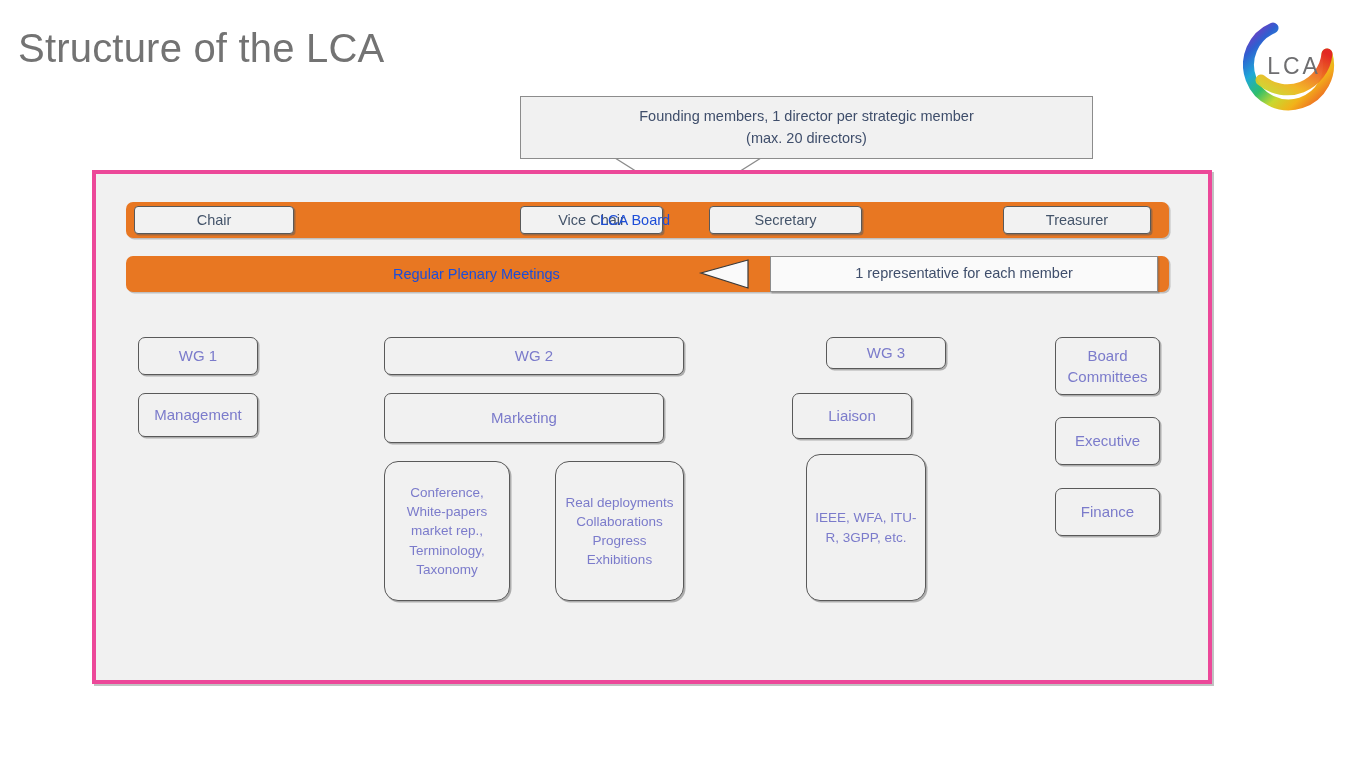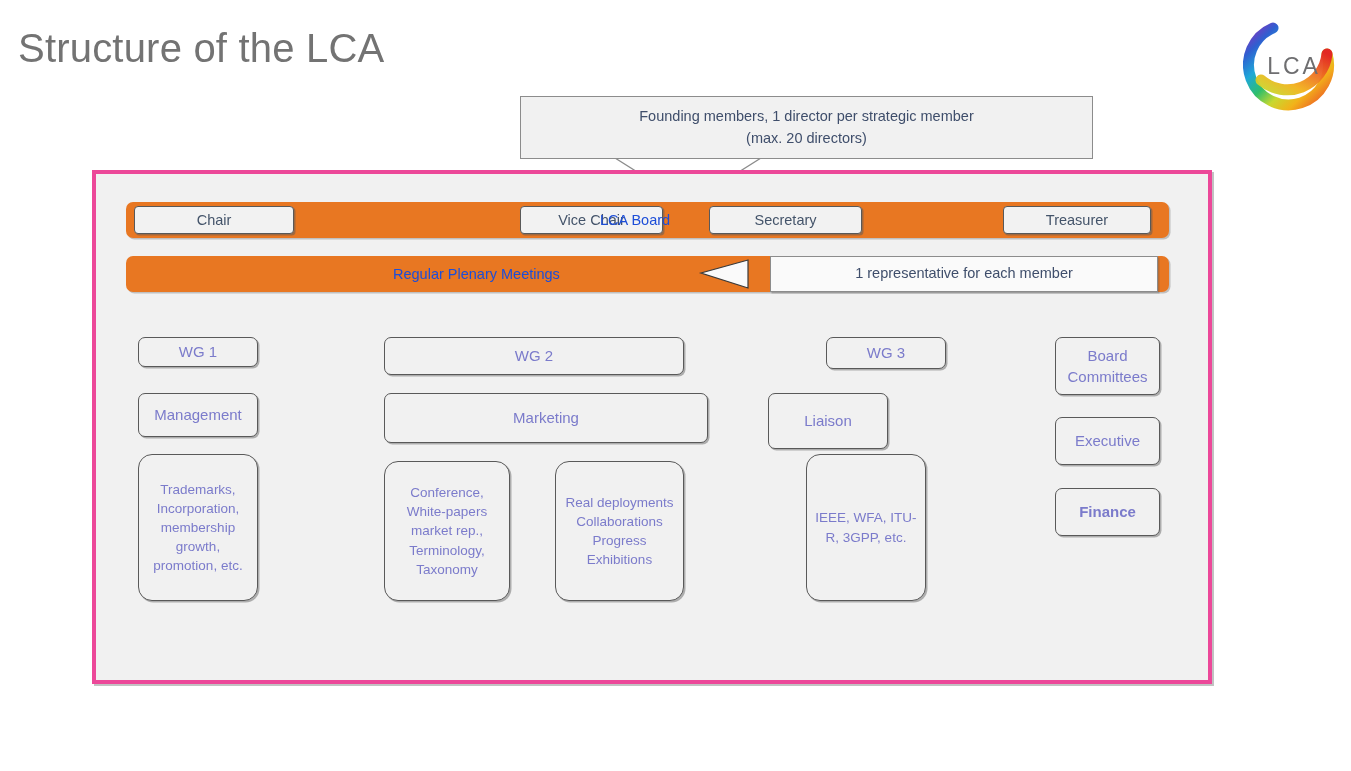--- a/index.html
+++ b/index.html
@@ -141,39 +141,39 @@
     color: #7B7BCB;
     font-size: 15px;
     line-height: 1.42;
     box-sizing: border-box;
     box-shadow: 1.5px 1.5px 0 rgba(90,90,90,0.45);
     padding: 4px 6px;
   }
   .rbox.detail { font-size: 13.5px; border-radius: 14px; }
 
   
-  #wg1-head   { left: 42px;  top: 163px; width: 120px; height: 30px; }
+  #wg1-head   { left: 42px;  top: 163px; width: 120px; height: 38px; }
   #wg1-name   { left: 42px;  top: 219px; width: 120px; height: 44px; }
   #wg1-detail { left: 42px;  top: 280px; width: 120px; height: 147px; }
 
   
   #wg2-head   { left: 288px; top: 163px; width: 300px; height: 38px; }
-  #wg2-name   { left: 288px; top: 219px; width: 324px; height: 50px; }
+  #wg2-name   { left: 288px; top: 219px; width: 280px; height: 50px; }
   #wg2-detail-a { left: 288px; top: 287px; width: 126px; height: 140px; }
   #wg2-detail-b { left: 459px; top: 287px; width: 129px; height: 140px; }
 
   
   #wg3-head   { left: 730px; top: 163px; width: 120px; height: 32px; }
-  #wg3-name   { left: 672px; top: 219px; width: 120px; height: 56px; }
+  #wg3-name   { left: 696px; top: 219px; width: 120px; height: 46px; }
   #wg3-detail { left: 710px; top: 280px; width: 120px; height: 147px; }
 
   
   #cmt-head      { left: 959px; top: 163px; width: 105px; height: 58px; }
   #cmt-executive { left: 959px; top: 243px; width: 105px; height: 48px; }
-  #cmt-finance   { left: 959px; top: 314px; width: 105px; height: 48px; font-weight: bold; }
+  #cmt-finance   { left: 959px; top: 314px; width: 105px; height: 48px; }
 </style>
 </head>
 <body>
 
 <div id="slide-title">Structure of the LCA</div>
 
 <div id="logo">
   <svg width="96" height="96" viewBox="0 0 96 96">
     <defs>
       <linearGradient id="rb" x1="0%" y1="0%" x2="100%" y2="100%">
@@ -220,21 +220,20 @@
 
   <div id="plenary-bar" class="orange-bar"></div>
   <div id="label-plenary" class="bar-label">Regular Plenary Meetings</div>
   <svg id="callout-plenary-tail">
     <polygon points="52,4 5,17 52,32" fill="#FAFAFA" stroke="#3A3A3A" stroke-width="1.2"></polygon>
   </svg>
   <div id="callout-plenary" class="callout-box">1 representative for each member</div>
 
   <div id="wg1-head" class="rbox">WG 1</div>
   <div id="wg1-name" class="rbox">Management</div>
-  <div id="wg1-detail" class="rbox detail">Trademarks, Incorporation, membership growth, promotion, etc.</div>
 
   <div id="wg2-head" class="rbox">WG 2</div>
   <div id="wg2-name" class="rbox">Marketing</div>
   <div id="wg2-detail-a" class="rbox detail">Conference, White-papers market rep., Terminology, Taxonomy</div>
   <div id="wg2-detail-b" class="rbox detail">Real deployments Collaborations Progress Exhibitions</div>
 
   <div id="wg3-head" class="rbox">WG 3</div>
   <div id="wg3-name" class="rbox">Liaison</div>
   <div id="wg3-detail" class="rbox detail">IEEE, WFA, ITU-R, 3GPP, etc.</div>
 

